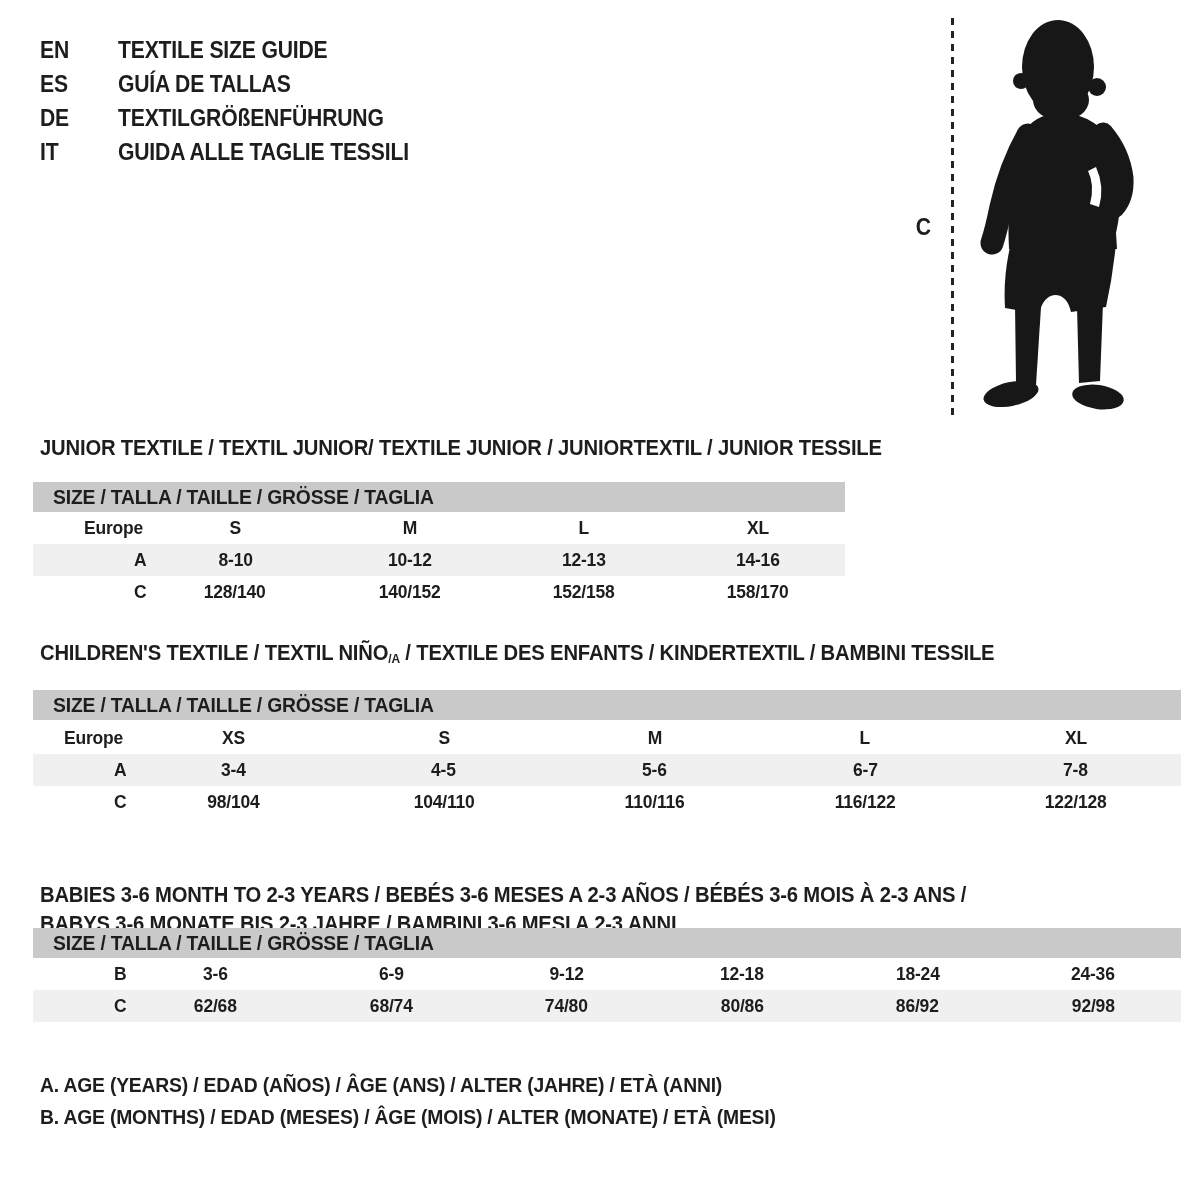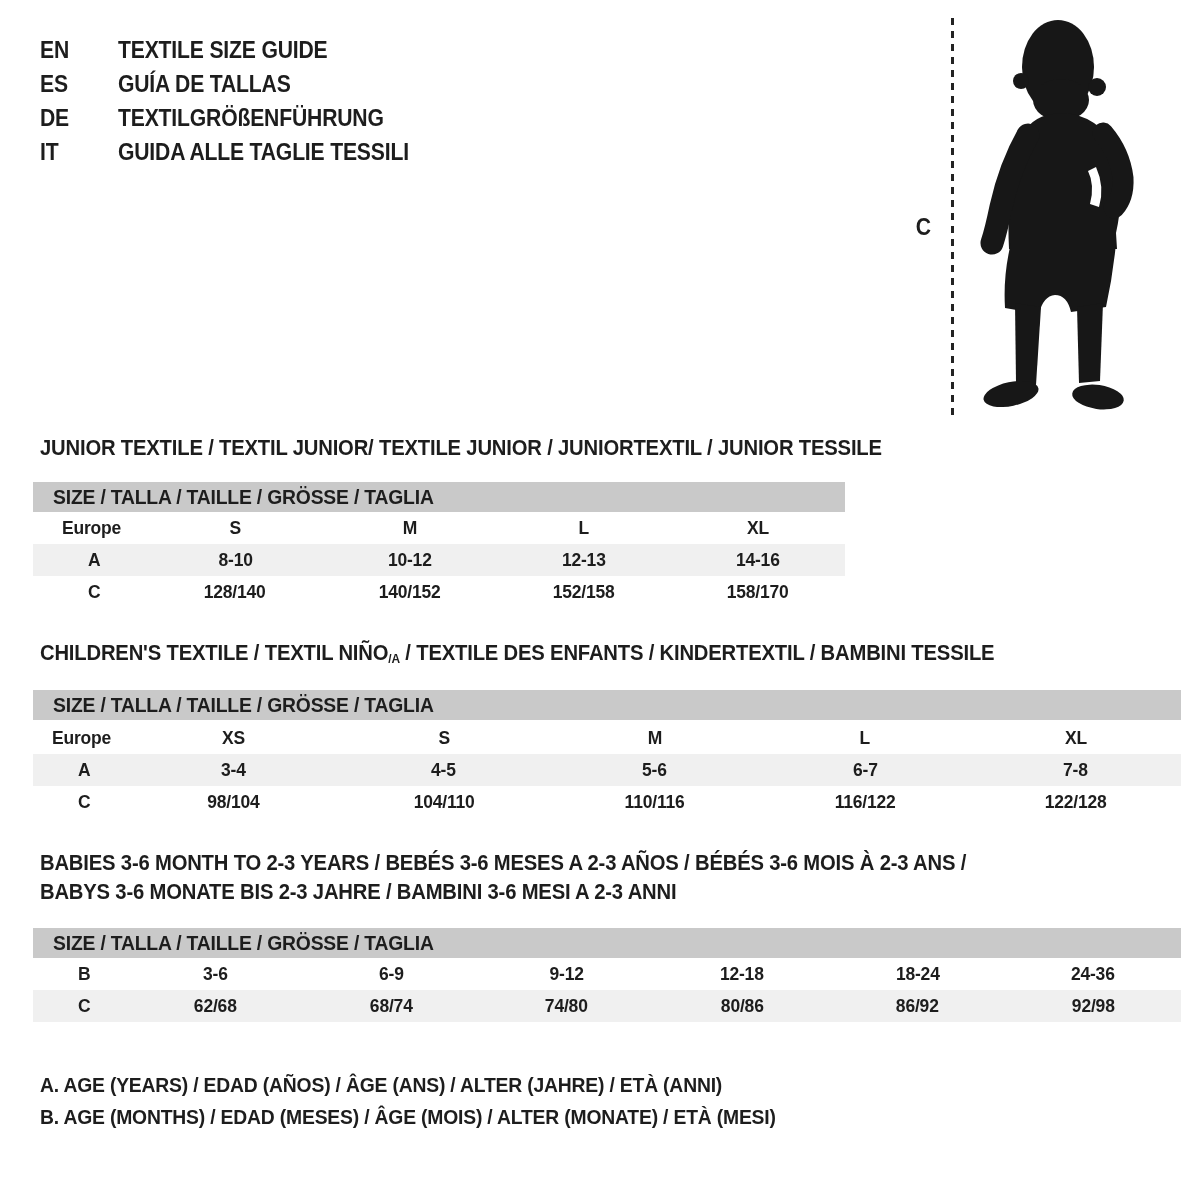--- a/index.html
+++ b/index.html
@@ -20,33 +20,33 @@
   .figure{position:absolute;left:0;top:0;width:1200px;height:430px;}
   .dash-line{
     position:absolute;left:951px;top:18px;width:3px;height:398px;
     background:repeating-linear-gradient(to bottom,#232323 0 7px,transparent 7px 13px);
   }
   .c-label{position:absolute;left:915px;top:214px;font-size:23px;}
   .toddler{position:absolute;left:967px;top:14px;}
 
   
   .sec-title{position:absolute;left:40px;font-size:22px;line-height:24px;white-space:nowrap;}
-  .sec-title-2l{line-height:29px;}
+  .sec-title-2l{line-height:29px;margin-top:32px;}
   .tsub{font-size:13px;vertical-align:-3px;}
 
   
   .gbar{
     position:absolute;height:30px;line-height:30px;background:#c9c9c9;
     padding-left:20px;box-sizing:border-box;font-size:21px;white-space:nowrap;
   }
 
   
   table.size-table{position:absolute;border-collapse:collapse;table-layout:fixed;font-size:19px;}
   table.size-table td{padding:0;height:32px;vertical-align:middle;text-align:center;}
-  table.size-table td.lab{text-align:center;padding-left:8px;}
+  table.size-table td.lab{text-align:right;padding-left:8px;}
   tr.alt{background:#f0f0f0;}
 
   
   .legend{position:absolute;left:40px;top:1069px;font-size:21px;line-height:32px;}
 </style>
 </head>
 <body>
 
 <div class="page">
 

